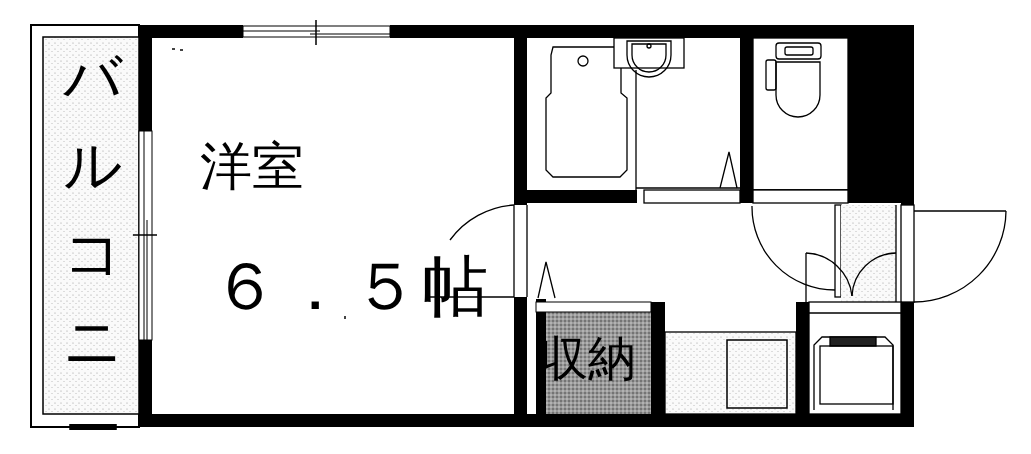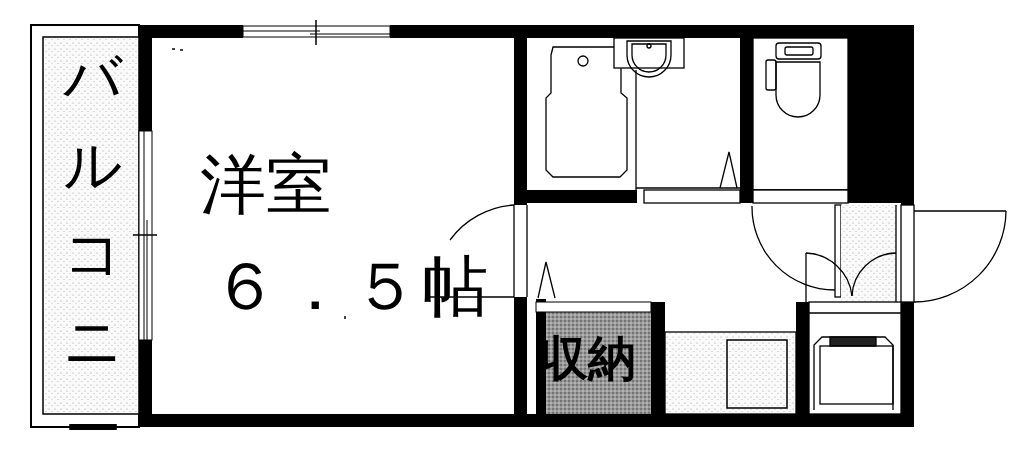--- a/index.html
+++ b/index.html
@@ -12,23 +12,23 @@
     line-height: 1;
     white-space: nowrap;
   }
   .balcony-label {
     left: 58px; top: 48px;
     width: 70px;
     font-size: 58px;
     display: flex; flex-direction: column; align-items: center;
   }
   .balcony-label span { display: block; height: 88px; text-align: center; }
-  .room-name { left: 200px; top: 152px; font-size: 66px; text-align: center; }
+  .room-name { left: 200px; top: 140px; font-size: 52px; text-align: center; }
   .room-size { left: 212px; top: 222px; font-size: 66px; letter-spacing: 4px; margin-top: 32px; }
-  .storage-label { left: 540px; top: 334px; font-size: 48px; font-weight: bold; }
+  .storage-label { left: 540px; top: 334px; font-size: 48px; font-weight: normal; }
 </style>
 </head>
 <body>
 
 <svg id="plan" viewBox="0 0 1031 454" xmlns="http://www.w3.org/2000/svg">
   <defs>
     <pattern id="speckle" width="6" height="6" patternUnits="userSpaceOnUse">
       <rect width="6" height="6" fill="#fafafa"></rect>
       <circle cx="1" cy="1" r="0.6" fill="#999"></circle>
       <circle cx="4" cy="3.5" r="0.5" fill="#aaa"></circle>

